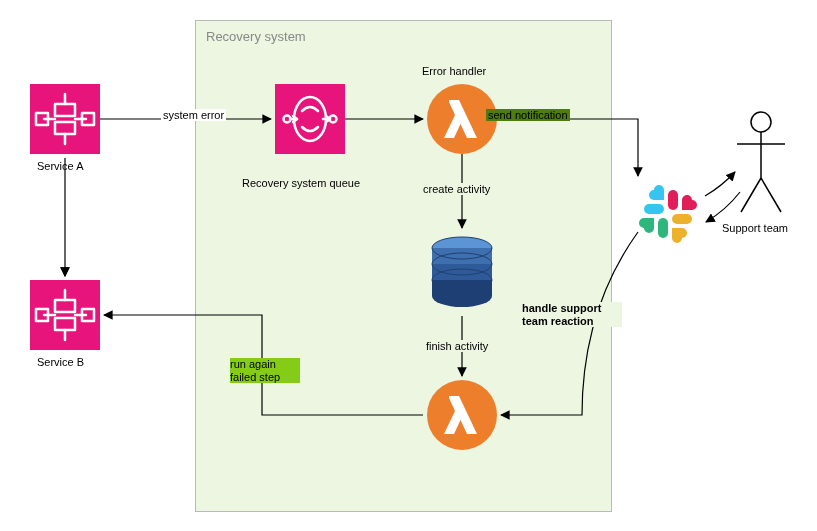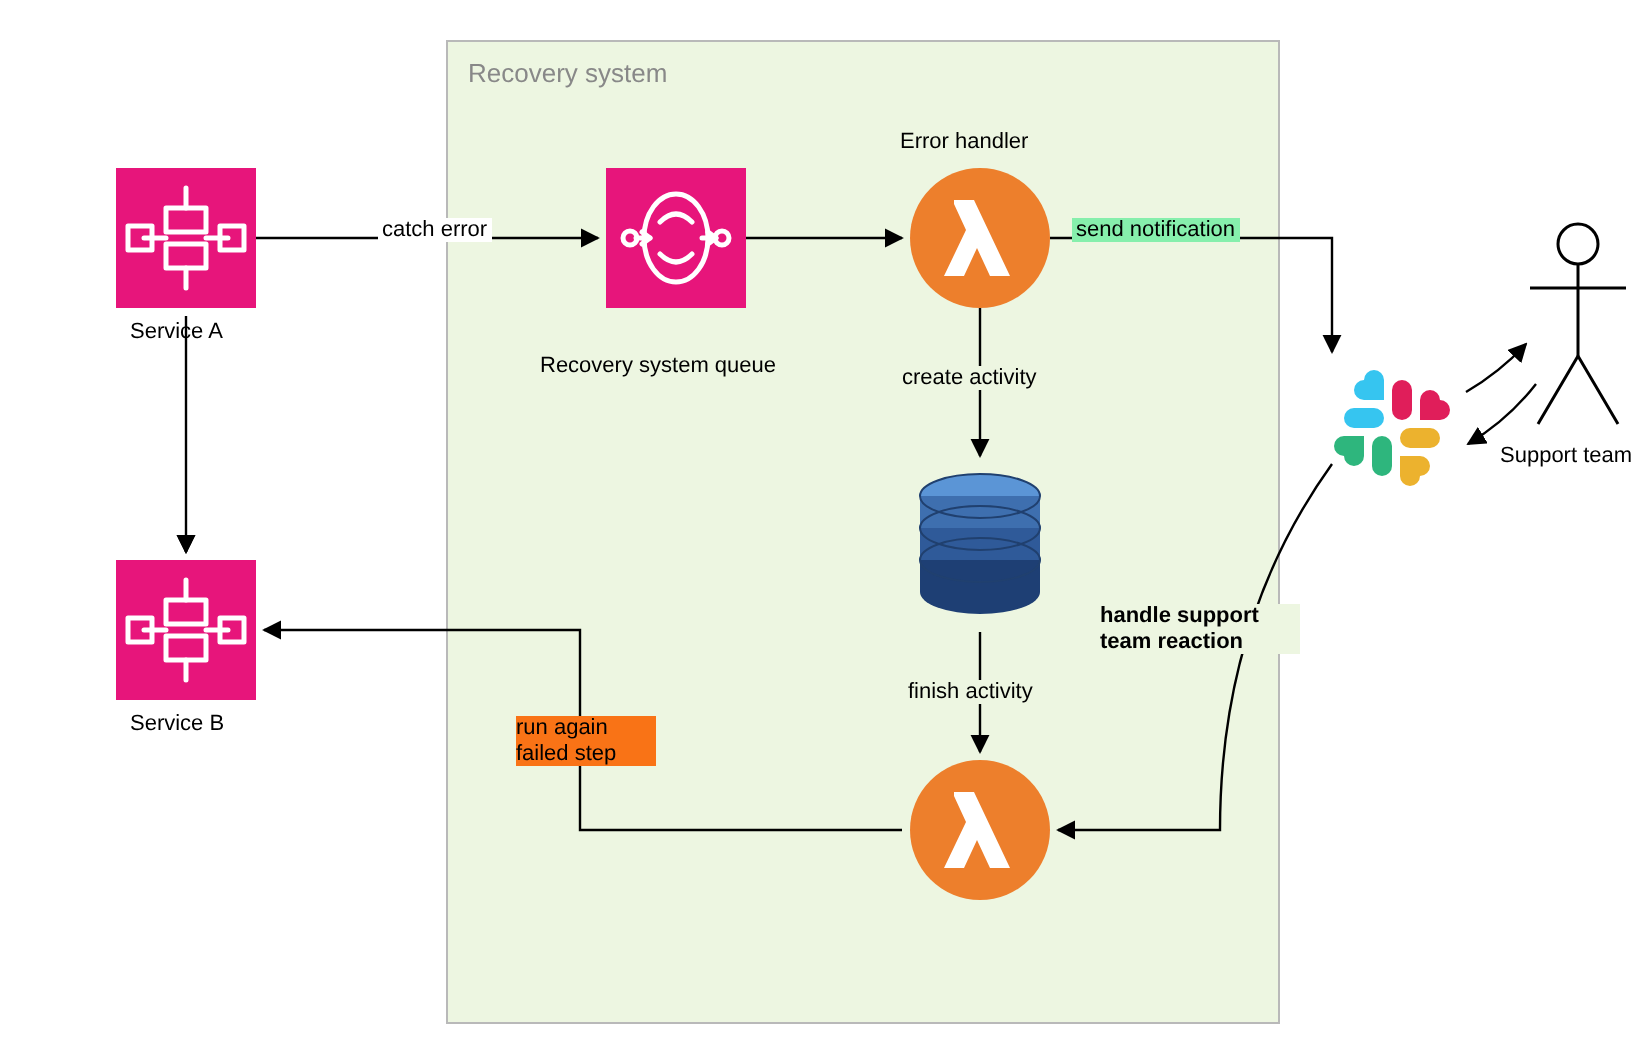--- a/index.html
+++ b/index.html
@@ -1,17 +1,17 @@
 <!DOCTYPE html>
 <html><head>
 <meta charset="utf-8">
 <style>
   html,body{margin:0;padding:0;}
   body{background:#fff;font-family:Arial,Helvetica,sans-serif;}
-  .canvas{position:relative;width:652px;height:531px;margin-left:28px;}
+  .canvas{position:relative;width:652px;height:531px;}
   .label{position:absolute;font-size:11px;color:#000;text-align:center;white-space:nowrap;}
   .label.multi{white-space:normal;line-height:1.15;}
   .group-box{position:absolute;background:#edf6e1;border:1px solid #b9b9b9;}
   .group-title{position:absolute;font-size:13px;color:#888;}
   svg{position:absolute;overflow:visible;}
 </style>
 </head>
 <body>
 
 <div class="canvas">
@@ -129,22 +129,22 @@
 
       <path d="M638 232 Q582 310 582 415 H501"></path>
 
       <path d="M423 415 H262 V315 H104"></path>
 
       <path d="M65 158 V276" marker-end=""></path>
       <path d="M65 268 V276"></path>
     </g>
   </svg>
 
-  <div class="label" style="left:161px;top:109px;background:#fff;padding:0 2px;">catch error</div>
-  <div class="label" style="left:508px;top:109px;background:#86efac;padding:0 2px;">send notification</div>
+  <div class="label" style="left:161px;top:109px;background:#fff;padding:0 2px;">system error</div>
+  <div class="label" style="left:486px;top:109px;background:#4d7c0f;padding:0 2px;">send notification</div>
   <div class="label" style="left:421px;top:183px;background:#edf6e1;padding:0 2px;">create activity</div>
   <div class="label" style="left:424px;top:340px;background:#edf6e1;padding:0 2px;">finish activity</div>
   <div class="label multi" style="left:522px;top:302px;width:100px;text-align:left;background:#edf6e1;font-weight:bold;">handle support
 team reaction</div>
-  <div class="label multi" style="left:230px;top:358px;width:70px;text-align:left;background:#f97316;">run again
+  <div class="label multi" style="left:230px;top:358px;width:70px;text-align:left;background:#84cc16;">run again
 failed step</div>
 
 </div>
 
 </body></html>

